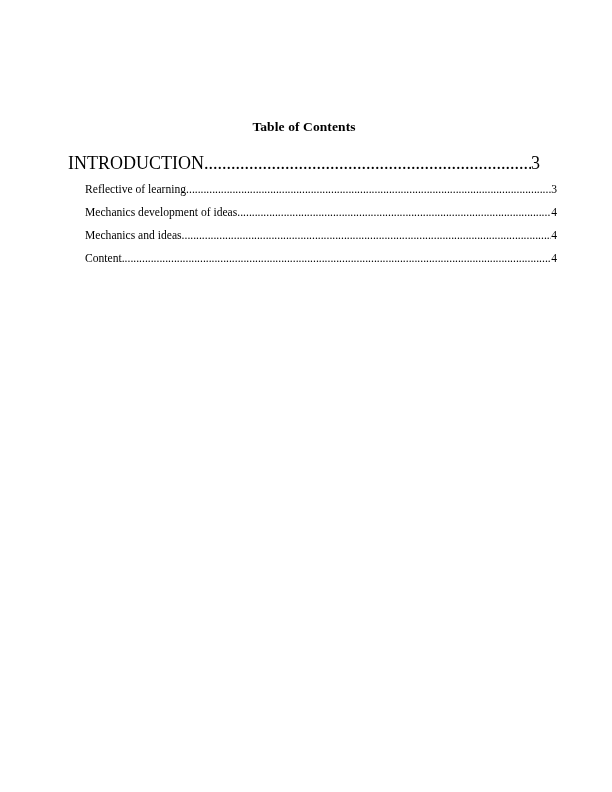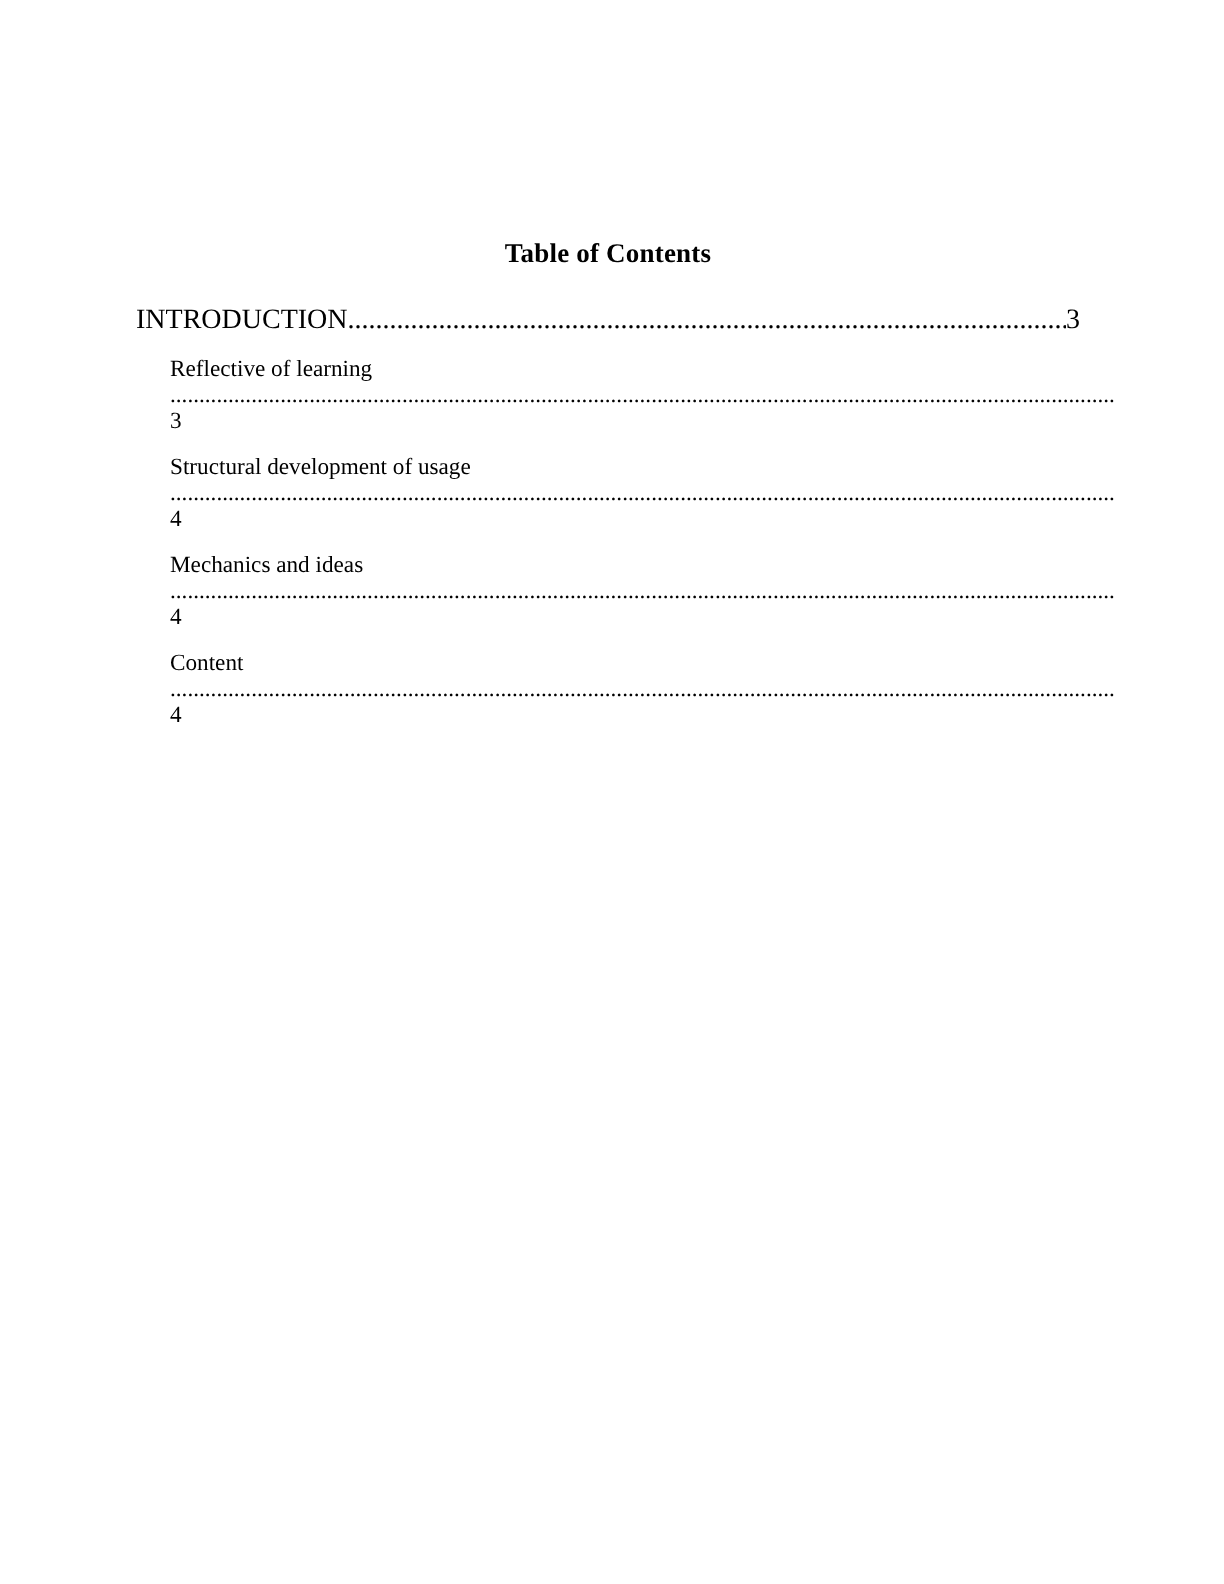--- a/index.html
+++ b/index.html
@@ -34,30 +34,29 @@
     margin-top: 18px;
   }
   .toc-entry {
     display: flex;
     align-items: baseline;
     width: 100%;
     white-space: nowrap;
     overflow: hidden;
   }
   .toc-entry.level-1 {
-    font-size: 14px;
+    font-size: 18px;
     margin-bottom: 9px;
     padding-left: 0;
     font-family: Liberation Serif, serif;
   }
   .toc-entry.level-2 {
     font-size: 11.6px;
     margin-bottom: 10px;
     padding-left: 17px;
-    flex-direction: column;
   }
   .toc-label {
     flex: 0 0 auto;
   }
   .toc-dots {
     flex: 1 1 auto;
     overflow: hidden;
     min-width: 4px;
     font-size: inherit;
     letter-spacing: 0px;
@@ -85,21 +84,21 @@
       <span class="toc-page">3</span>
     </div>
 
     <div class="toc-entry level-2">
       <span class="toc-label">Reflective of learning</span>
       <span class="toc-dots"></span>
       <span class="toc-page">3</span>
     </div>
 
     <div class="toc-entry level-2">
-      <span class="toc-label">Structural development of usage</span>
+      <span class="toc-label">Mechanics development of ideas</span>
       <span class="toc-dots"></span>
       <span class="toc-page">4</span>
     </div>
 
     <div class="toc-entry level-2">
       <span class="toc-label">Mechanics and ideas</span>
       <span class="toc-dots"></span>
       <span class="toc-page">4</span>
     </div>
 

